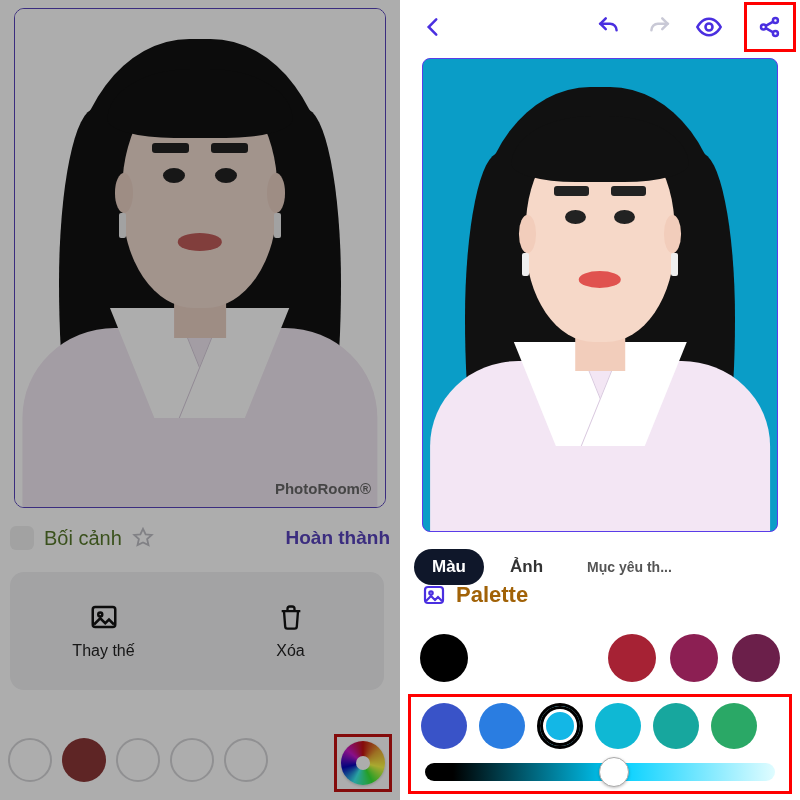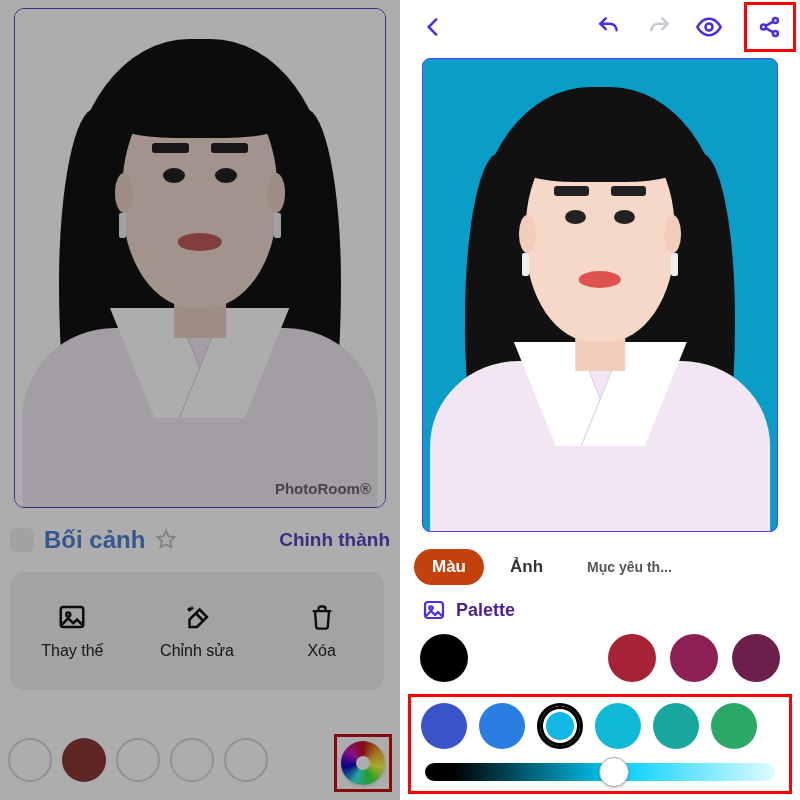--- a/index.html
+++ b/index.html
@@ -12,21 +12,21 @@
     position:absolute; left:14px; top:8px; width:372px; height:500px;
     border:1.5px solid #5a3ce8; border-radius:10px; background:#fff; overflow:hidden;
   }
   .photo-frame .bg { position:absolute; inset:0; }
   .watermark { position:absolute; right:14px; bottom:10px; font-size:15px; font-weight:600; color:#666; }
   .section-row {
     position:absolute; left:10px; right:10px; top:526px; display:flex; align-items:center; justify-content:space-between;
   }
   .section-left { display:flex; align-items:center; gap:10px; }
   .chk { width:24px; height:24px; border-radius:6px; background:#eee; }
-  .section-title { font-size:24px; font-weight:700; color:#3b82f6; }
+  .section-title { font-size:20px; font-weight:400; color:#4d7c0f; }
   .star { width:22px; height:22px; }
   .done { font-size:19px; font-weight:700; color:#5a3ce8; }
   .tool-row {
     position:absolute; left:10px; right:16px; top:572px; height:118px;
     background:#efeff2; border-radius:14px; display:flex; align-items:center;
   }
   .tool { flex:1; display:flex; flex-direction:column; align-items:center; justify-content:center; gap:10px; font-size:16px; color:#222; }
   .tool .ticon { width:30px; height:30px; color:#111; display:flex; align-items:center; justify-content:center; }
   .swatch-row {
     position:absolute; left:8px; right:8px; bottom:10px; height:60px; display:flex; align-items:center; gap:10px;
@@ -40,23 +40,23 @@
   .topbar { position:absolute; left:0; right:0; top:0; height:54px; display:flex; align-items:center; padding:0 12px; gap:8px; }
   .topbar .sp { flex:1; }
   .ticonbtn { width:42px; height:42px; display:flex; align-items:center; justify-content:center; color:#4a2fe0; }
   .ticonbtn.dim { color:#c9c9d6; }
   .share-box { position:absolute; right:4px; top:2px; width:52px; height:50px; border:3px solid #ff0000; display:flex; align-items:center; justify-content:center; }
   .r-photo {
     position:absolute; left:22px; top:58px; width:356px; height:474px; border:1.5px solid #5a3ce8; border-radius:8px; overflow:hidden; background:#0a9dc7;
   }
   .tabs { position:absolute; left:10px; right:10px; top:544px; height:46px; display:flex; align-items:center; gap:8px; padding:0 4px;}
   .tab { padding:8px 18px; border-radius:18px; font-size:17px; font-weight:700; color:#333; white-space:nowrap;}
-  .tab.active { background:#c2410c; color:#fff; }
+  .tab.active { background:#0f172a; color:#fff; }
   .tab.small { font-size:14px; font-weight:600; color:#555;}
-  .palette-row { position:absolute; left:22px; top:598px; display:flex; align-items:center; gap:10px; color:#4c1d95; font-weight:700; font-size:18px;}
+  .palette-row { position:absolute; left:22px; top:582px; display:flex; align-items:center; gap:10px; color:#a16207; font-weight:700; font-size:22px;}
   .palette-row .picon { width:24px; height:24px; }
   .color-row1 { position:absolute; left:20px; right:20px; top:634px; display:flex; align-items:center; gap:14px;}
   .ccirc { width:48px; height:48px; border-radius:50%; }
   .color-row1 .gap{flex:1;}
   .color-row2-wrap { position:absolute; left:8px; right:8px; top:694px; height:100px; border:3px solid #ff0000; padding:6px 10px 8px;}
   .color-row2 { display:flex; align-items:center; gap:12px; margin-bottom:8px;}
   .ccirc2 { width:46px; height:46px; border-radius:50%; }
   .ccirc2.sel { box-shadow:0 0 0 3px #000 inset, 0 0 0 6px #fff inset; border:3px solid #000;}
   .slider-wrap { position:relative; height:30px; }
   .slider-track { position:absolute; left:4px; right:4px; top:6px; height:18px; border-radius:10px; background:linear-gradient(90deg,#000 0%, #000 8%, #00d0ff 55%, #e0fcff 100%); }
@@ -116,43 +116,33 @@
     </div>
 
     <div class="section-row">
       <div class="section-left">
         <div class="chk"></div>
         <div class="section-title">Bối cảnh</div>
         <svg class="star" viewBox="0 0 24 24" fill="none" stroke="#bdbdc7" stroke-width="2">
             <path d="M12 2l2.9 6 6.6.6-5 4.6 1.5 6.5L12 16.9 6 19.7l1.5-6.5-5-4.6 6.6-.6z"></path>
           </svg>
       </div>
-      <div class="done">Chỉnh thành</div>
+      <div class="done">Hoàn thành</div>
     </div>
 
     <div class="tool-row">
       <div class="tool">
         <div class="ticon">
           <svg viewBox="0 0 24 24" width="30" height="30" fill="none" stroke="currentColor" stroke-width="2">
               <rect x="3" y="4" width="18" height="16" rx="2"></rect>
               <circle cx="9" cy="10" r="1.6"></circle>
               <path d="M4 18l5-5 4 4 3-3 4 4"></path>
             </svg>
         </div>
         <span>Thay thế</span>
-      </div>
-      <div class="tool">
-        <div class="ticon">
-          <svg viewBox="0 0 24 24" width="30" height="30" fill="none" stroke="currentColor" stroke-width="2">
-              <path d="M4 6l2-2 2 2-2 2zM8 3l.6 1.4L10 5l-1.4.6L8 7l-.6-1.4L6 5l1.4-.6z" fill="currentColor" stroke="none"></path>
-              <path d="M14 6l6 6-8 8H6v-6z"></path>
-              <path d="M11 9l6 6"></path>
-            </svg>
-        </div>
-        <span>Chỉnh sửa</span>
       </div>
       <div class="tool">
         <div class="ticon">
           <svg viewBox="0 0 24 24" width="28" height="28" fill="none" stroke="currentColor" stroke-width="2">
               <path d="M4 7h16M9 7V5a2 2 0 012-2h2a2 2 0 012 2v2M6 7l1 13a2 2 0 002 2h6a2 2 0 002-2l1-13"></path>
             </svg>
         </div>
         <span>Xóa</span>
       </div>
     </div>

